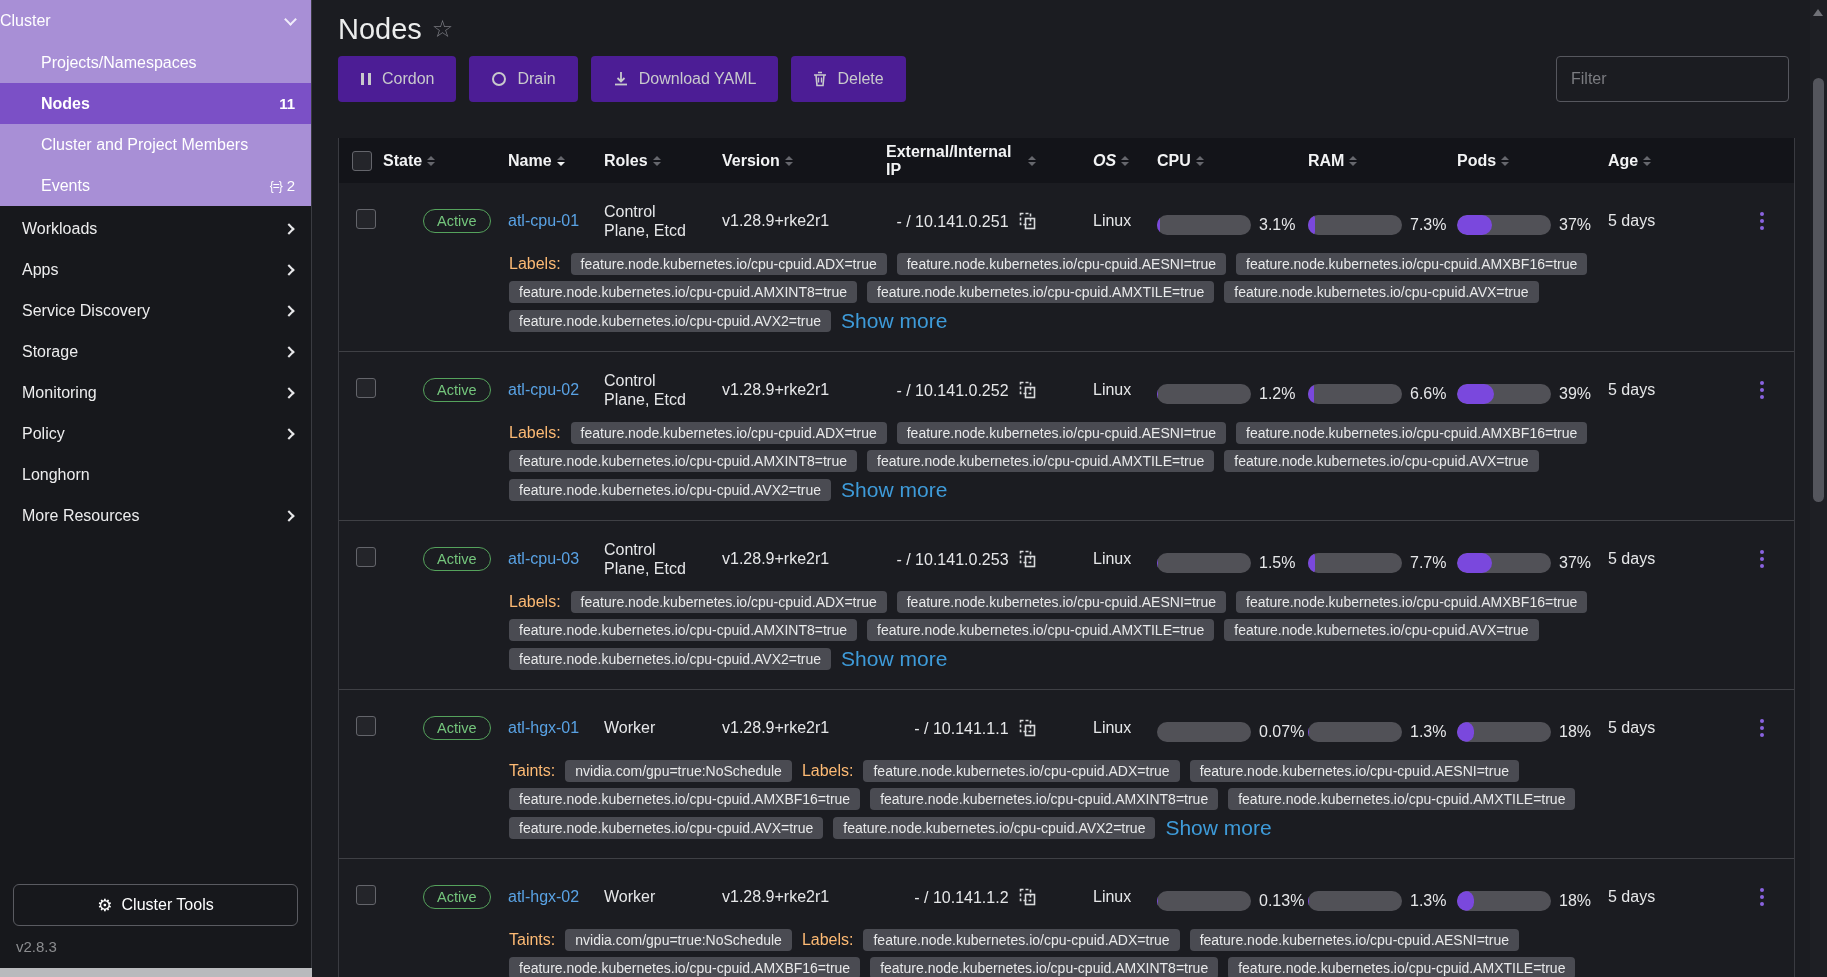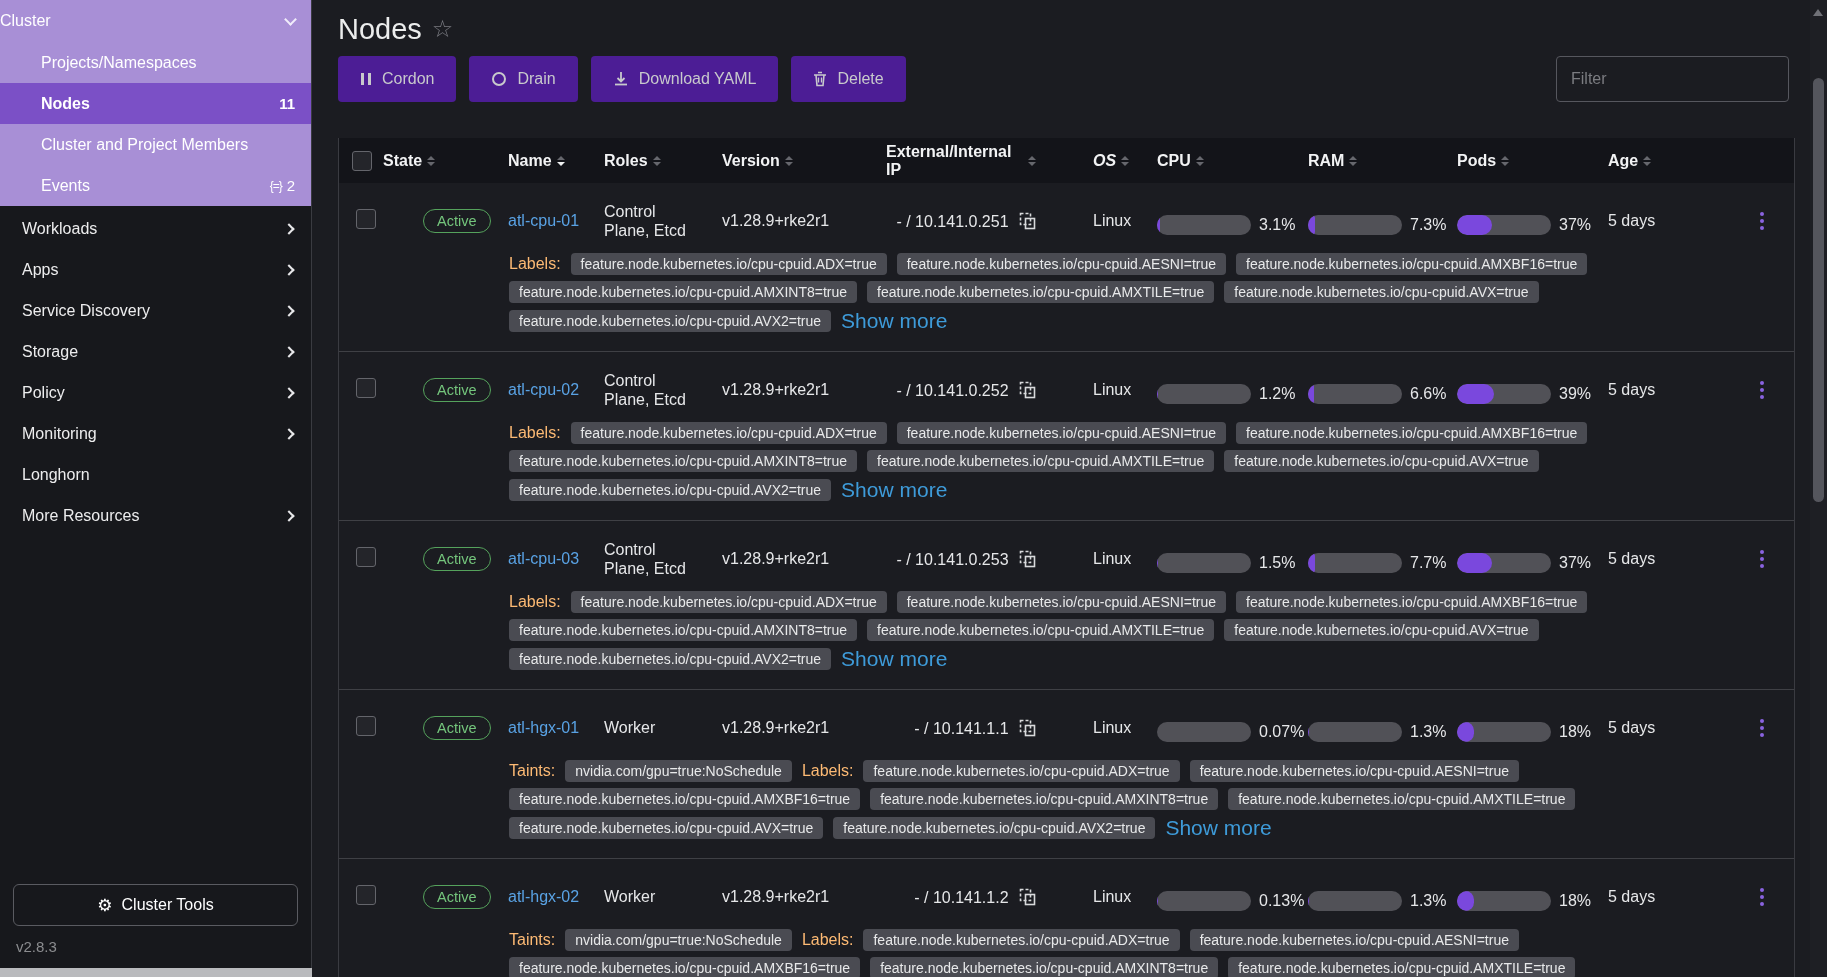--- a/index.html
+++ b/index.html
@@ -129,25 +129,25 @@
         </div>
       <div class="dark-row">
           <span>Service Discovery</span>
           <span class="chev-right"></span>
         </div>
       <div class="dark-row">
           <span>Storage</span>
           <span class="chev-right"></span>
         </div>
       <div class="dark-row">
+          <span>Monitoring</span>
+          <span class="chev-right"></span>
+        </div>
+      <div class="dark-row">
           <span>Policy</span>
-          <span class="chev-right"></span>
-        </div>
-      <div class="dark-row">
-          <span>Monitoring</span>
           <span class="chev-right"></span>
         </div>
       <div class="dark-row">
           <span>Longhorn</span>
         </div>
       <div class="dark-row">
           <span>More Resources</span>
           <span class="chev-right"></span>
         </div>
     </div>

